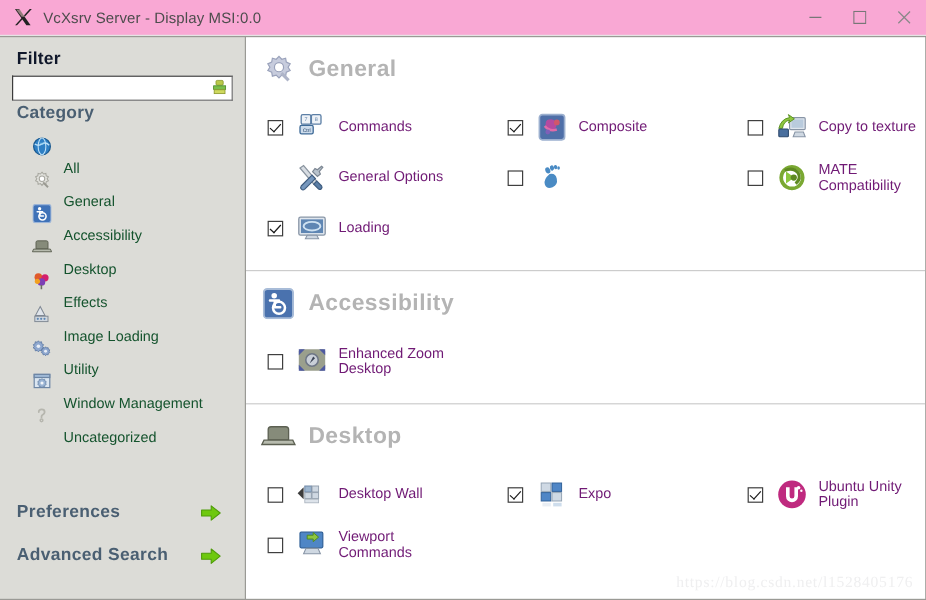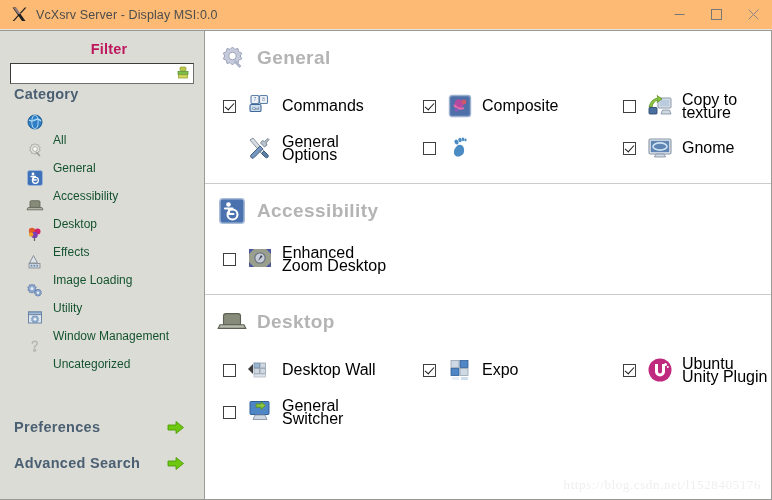--- a/index.html
+++ b/index.html
@@ -13,21 +13,21 @@
     position: relative;
     width: 772px; height: 500px;
     background: #ffffff;
     display: flex;
     flex-direction: column;
   }
 
   
   .titlebar {
     height: 30px;
-    background: #fdba74;
+    background: #f9a8d4;
     border-bottom: 1px solid #e4e4e4;
     display: flex;
     align-items: center;
     flex: 0 0 30px;
   }
   .titlebar .app-icon {
     width: 26px; height: 30px;
     display: flex; align-items: center; justify-content: center;
     margin-left: 6px;
   }
@@ -65,25 +65,24 @@
     border-right: 1px solid #9a9a95;
     border-top: 1px solid #9a9a95;
     border-bottom: 1px solid #9a9a95;
     position: relative;
     display: flex;
     flex-direction: column;
     padding: 0 0 0 0;
   }
   .side-head {
     font-size: 14.5px;
-    color: #be185d;
+    color: #0f172a;
     font-weight: bold;
     padding: 10px 0 6px 14px;
     letter-spacing: 0.2px;
-    text-align: center;
   }
   .filter-wrap {
     padding: 0 10px 0 10px;
   }
   .filter-box {
     height: 21px;
     background: #ffffff;
     border: 1px solid #3c3c3c;
     border-right-color: #6f6f6f;
     border-bottom-color: #6f6f6f;
@@ -211,22 +210,22 @@
     transform: rotate(42deg);
   }
   .cb.nocheck { visibility: hidden; }
   .p-icon {
     width: 26px; height: 26px;
     flex: 0 0 26px;
     margin-right: 9px;
     display: flex; align-items: center; justify-content: center;
   }
   .p-label {
-    font-size: 16px;
-    color: #000000;
+    font-size: 12px;
+    color: #701a75;
     line-height: 13.5px;
     max-width: 110px;
   }
 
   .watermark {
     position: absolute;
     right: 10px;
     bottom: 6px;
     font-family: "Liberation Serif", serif;
     font-size: 13px;
@@ -498,32 +497,44 @@
               <svg width="22" height="24" viewBox="0 0 22 24">
                 <path d="M9 9 q5 -1 6 4 q1 5 -3.5 7 q-5 2 -6.5 -2.5 q-1.2 -4 4 -8.5 Z" fill="#4a8bc4"></path>
                 <ellipse cx="7.5" cy="6" rx="2" ry="2.6" fill="#4a8bc4" transform="rotate(-25 7.5 6)"></ellipse>
                 <ellipse cx="11" cy="4" rx="1.7" ry="2.2" fill="#4a8bc4" transform="rotate(-18 11 4)"></ellipse>
                 <ellipse cx="14" cy="3.2" rx="1.4" ry="1.8" fill="#4a8bc4" transform="rotate(-12 14 3.2)"></ellipse>
                 <ellipse cx="16.5" cy="4" rx="1.1" ry="1.4" fill="#4a8bc4"></ellipse>
               </svg>
             </span>
           </div>
 
+          <div class="plugin">
+            <span class="cb"></span>
+            <span class="p-icon">
+              <svg width="24" height="24" viewBox="0 0 24 24">
+                <path d="M12 1.5 a10.5 10.5 0 1 1 -0.1 0 Z M12 4.5 a7.5 7.5 0 1 0 0.1 0 Z" fill="#7aa832"></path>
+                <path d="M6 6 q7 -3 11 2 q3 5 -2 9" fill="none" stroke="#5f8a22" stroke-width="2.6"></path>
+                <path d="M7 7 l7 5 l-7 5 Z" fill="#8cc63e"></path>
+                <circle cx="13.5" cy="12" r="2.6" fill="#5f8a22"></circle>
+              </svg>
+            </span>
+            <span class="p-label">MATE Compatibility</span>
+          </div>
 
           <div class="plugin">
             <span class="cb checked"></span>
             <span class="p-icon">
               <svg width="26" height="24" viewBox="0 0 26 24">
                 <rect x="2" y="3" width="22" height="15" rx="1.5" fill="#dfe6ee" stroke="#8895a6" stroke-width="1.1"></rect>
                 <rect x="3.8" y="4.8" width="18.4" height="11.4" fill="#5f86b3"></rect>
                 <ellipse cx="13" cy="10.5" rx="7" ry="3.6" fill="none" stroke="#cfe2f2" stroke-width="1.6"></ellipse>
                 <path d="M9 18 h8 l1.5 3 h-11 Z" fill="#cfd8e2" stroke="#8895a6" stroke-width="0.9"></path>
               </svg>
             </span>
-            <span class="p-label">Gnome</span>
+            <span class="p-label">Loading</span>
           </div>
 
         </div>
       </div>
 
       <div class="section">
         <div class="sec-head">
           <span class="sh-icon">
             <svg width="26" height="26" viewBox="0 0 26 26">
               <rect x="0.8" y="0.8" width="24.4" height="24.4" rx="3" fill="#4a72ae" stroke="#a8bcd8" stroke-width="1.6"></rect>
@@ -609,21 +620,21 @@
 
           <div class="plugin">
             <span class="cb"></span>
             <span class="p-icon">
               <svg width="26" height="24" viewBox="0 0 26 24">
                 <rect x="3" y="1.5" width="19" height="13" rx="1" fill="#4f86c6" stroke="#2f5f97" stroke-width="1"></rect>
                 <path d="M9 4 h5 v-2.2 l4.5 3.8 l-4.5 3.8 v-2.2 h-5 Z" fill="#8ec63f" stroke="#4f8a1c" stroke-width="0.8" stroke-linejoin="round"></path>
                 <path d="M8 15 h10 l2 4.5 h-14 Z" fill="#cfd8e2" stroke="#8895a6" stroke-width="0.9"></path>
               </svg>
             </span>
-            <span class="p-label">General Switcher</span>
+            <span class="p-label">Viewport Commands</span>
           </div>
 
         </div>
       </div>
 
       <div class="watermark">https://blog.csdn.net/l1528405176</div>
 
     </div>
   </div>
 </div>

